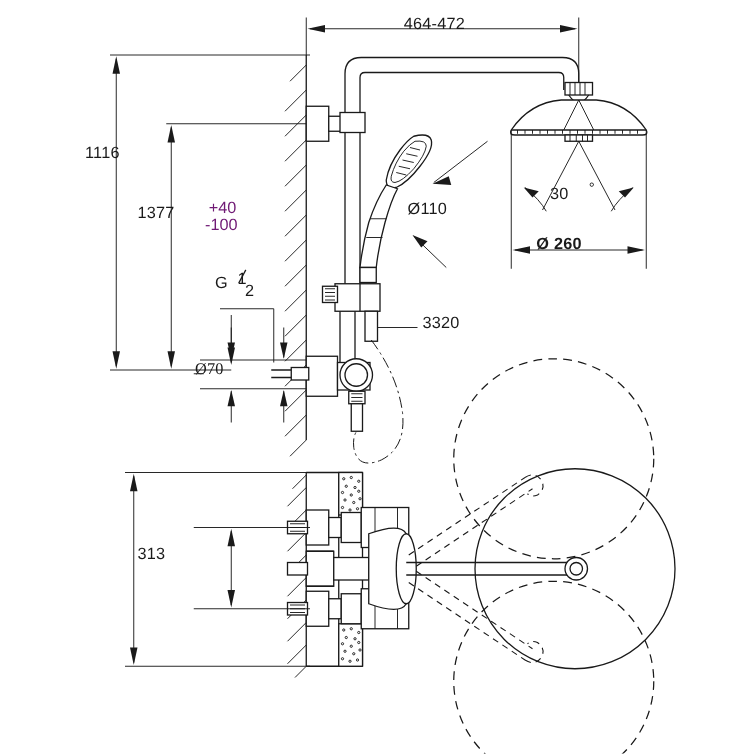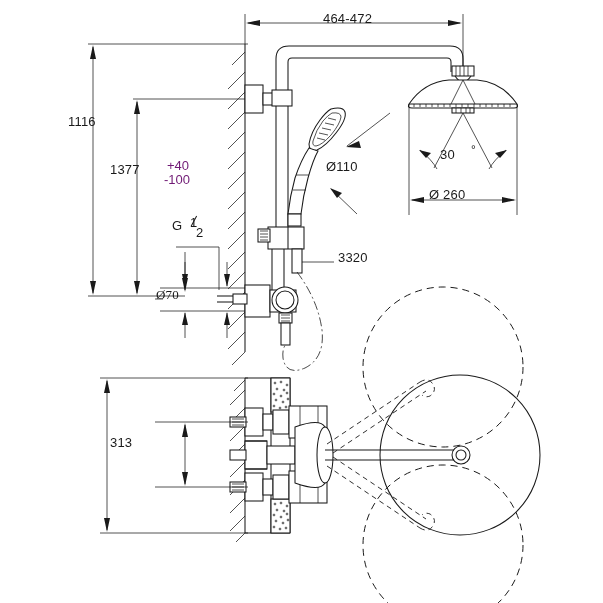--- a/index.html
+++ b/index.html
@@ -455,21 +455,21 @@
   <div class="frac" style="left:196px; top:226px;">2</div>
   <div style="position:absolute; left:191px; top:226px; width:12px; height:1px;
               background:#1a1a1a; transform:rotate(-62deg); transform-origin:left center;"></div>
 
   <div class="dimtext" style="left:156px; top:288px;font-family:Liberation Serif, serif;">Ø70</div>
 
   <div class="dimtext" style="left:338px; top:251px;">3320</div>
 
   <div class="dimtext" style="left:326px; top:160px;">Ø110</div>
 
-  <div class="dimtext" style="left:429px; top:188px;">Ø 260</div>
+  <div class="dimtext" style="left:429px; top:188px;font-weight:bold;">Ø 260</div>
 
   <div class="dimtext" style="left:440px; top:148px;">30</div>
   <div class="deg" style="left:471px; top:144px;">°</div>
 
   <div class="dimtext" style="left:110px; top:436px;">313</div>
 
 
 </div>
 
 </body></html>

